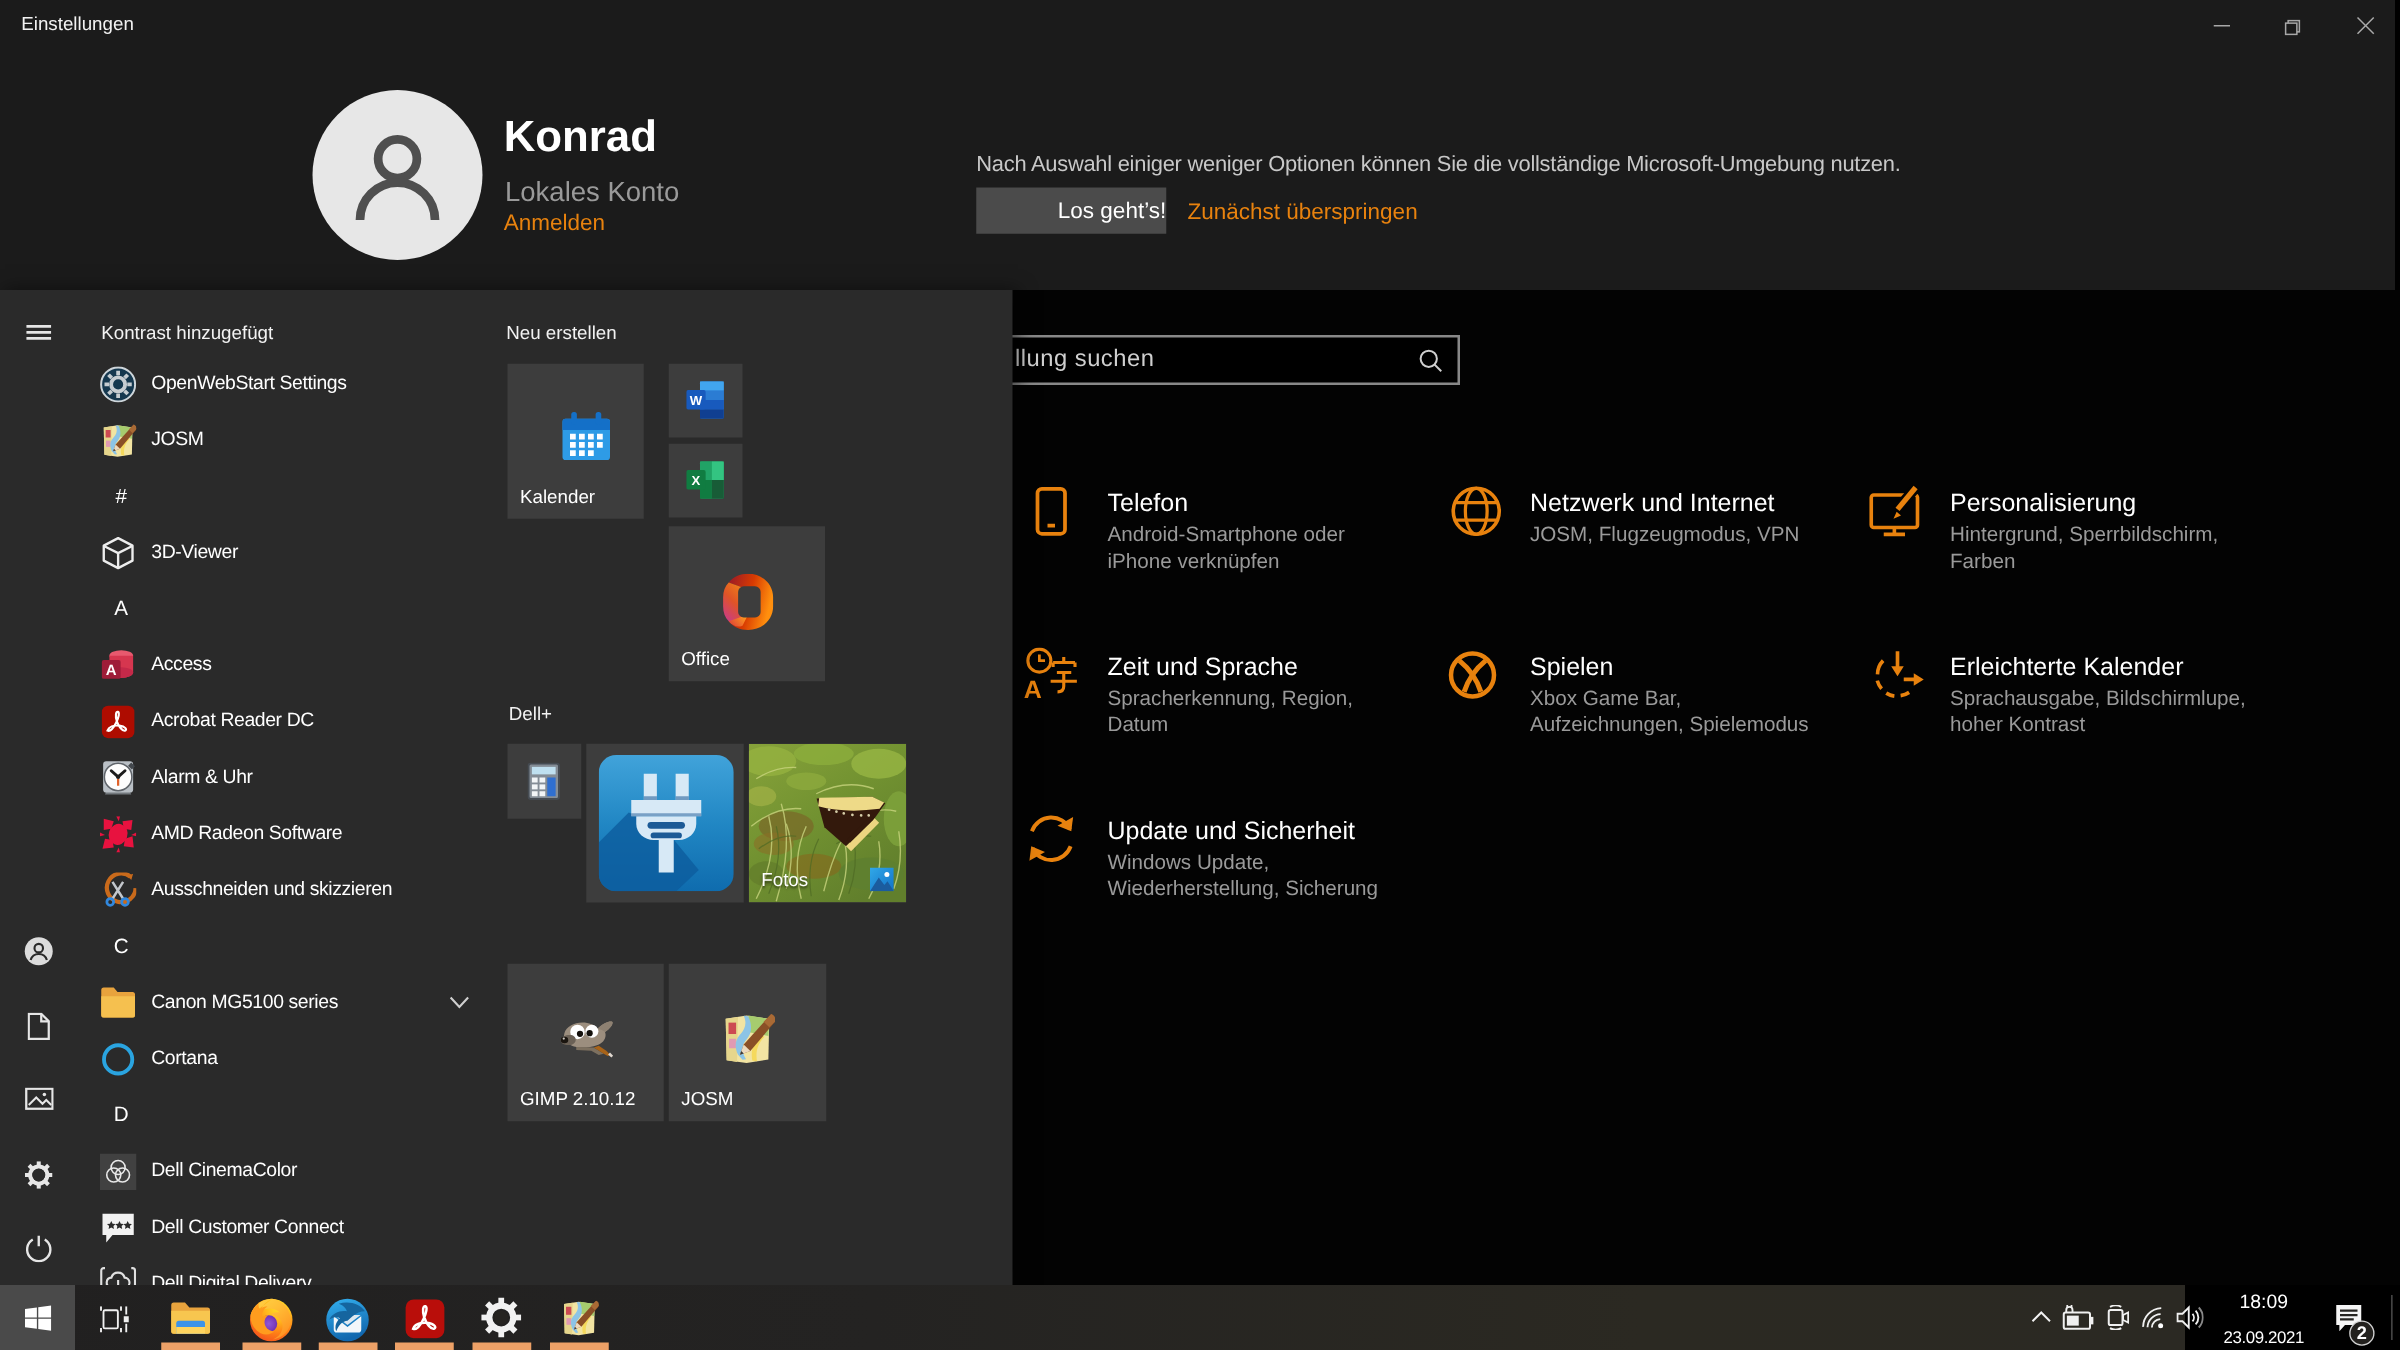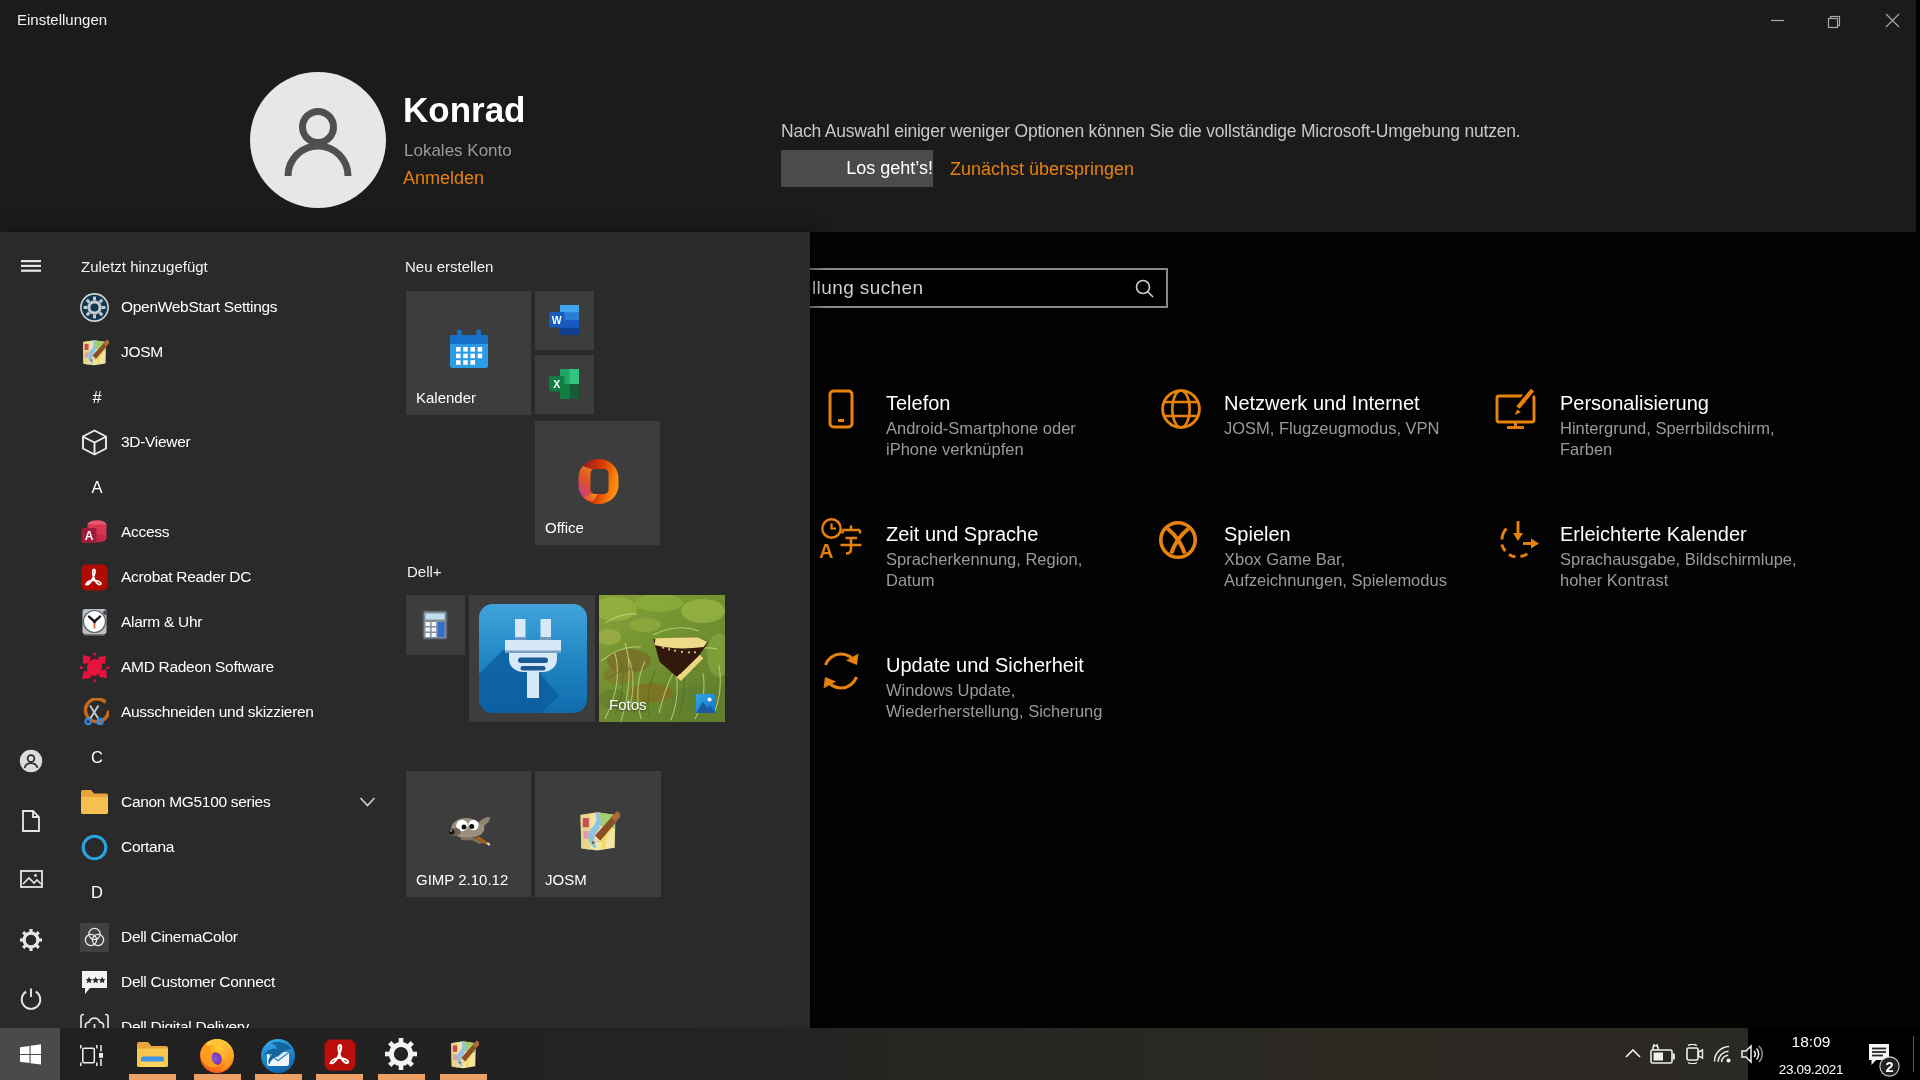--- a/index.html
+++ b/index.html
@@ -19,21 +19,21 @@
       <path d="M138 14 L151 27 M151 14 L138 27"></path>
     </g>
   </svg>
 
   <div class="abs" style="left:250px;top:72px;width:136px;height:136px;border-radius:50%;background:#e7e7e7"></div>
   <svg class="abs" style="left:250px;top:72px" width="136" height="136" viewBox="0 0 136 136">
     <circle cx="68" cy="55" r="15.5" fill="none" stroke="#4f4f4f" stroke-width="7"></circle>
     <path d="M38 104 a30 30 0 0 1 60 0" fill="none" stroke="#4f4f4f" stroke-width="7"></path>
   </svg>
   <div class="abs" style="left:403px;top:90px;font-size:35px;font-weight:bold;color:#fff">Konrad</div>
-  <div class="abs" style="left:404px;top:141px;font-size:17px;color:#9a9a9a">Lokales Konto</div>
+  <div class="abs" style="left:404px;top:141px;font-size:22px;color:#9a9a9a">Lokales Konto</div>
   <div class="abs" style="left:403px;top:168px;font-size:18px;color:#e8820e">Anmelden</div>
 
   <div class="abs" style="left:781px;top:121px;font-size:17.5px;letter-spacing:-0.2px;color:#c8c8c8">Nach Auswahl einiger weniger Optionen können Sie die vollständige Microsoft-Umgebung nutzen.</div>
   <div class="abs" style="left:781px;top:150px;width:152px;height:37px;background:#4b4b4b;color:#fff;font-size:18px;text-align:right;line-height:37px">Los geht’s!</div>
   <div class="abs" style="left:950px;top:159px;font-size:18px;color:#e8820e">Zunächst überspringen</div>
 </div>
 <div class="abs" id="sbody" style="left:0;top:232px;width:1920px;height:796px;background:#030303">
 
   <div class="abs" style="left:780px;top:36px;width:388px;height:40px;border:2px solid #888;background:#000"></div>
   <div class="abs" style="left:812px;top:45px;font-size:19px;letter-spacing:0.4px;color:#cfcfcf">llung suchen</div>
@@ -158,21 +158,21 @@
         </g>
         <circle cx="11" cy="11" r="5.2" fill="#2a2a2a"></circle>
       </g>
     </svg>
     <svg class="abs" style="left:20px;top:756px" width="22" height="22" viewBox="0 0 22 22">
       <path d="M6.2 3.6 a9.3 9.3 0 1 0 9.6 0" fill="none" stroke="#e6e6e6" stroke-width="1.9"></path>
       <line x1="11" y1="0.5" x2="11" y2="9" stroke="#e6e6e6" stroke-width="1.9"></line>
     </svg>
   </div>
 
-  <div class="abs" style="left:81px;top:26px;font-size:15px;color:#f2f2f2">Zuletzt hinzugefügt</div>
+  <div class="abs" style="left:81px;top:26px;font-size:15px;color:#f2f2f2">Kontrast hinzugefügt</div>
   <div id="applist">
   <style>
     .an{position:absolute;left:121px;font-size:15.5px;letter-spacing:-0.3px;color:#fff;white-space:nowrap}
     .ah{position:absolute;left:88px;width:18px;text-align:center;font-size:16.5px;color:#fff}
   </style>
 
   <svg class="abs" style="left:80px;top:61px" width="29" height="29" viewBox="0 0 29 29">
     <circle cx="14.5" cy="14.5" r="13.6" fill="#15384f" stroke="#cdd5da" stroke-width="1.6"></circle>
     <g fill="#c6cdd2">
       <circle cx="14.5" cy="14.5" r="5.6" fill="none" stroke="#c6cdd2" stroke-width="3.1"></circle>
@@ -314,21 +314,21 @@
   </div>
 
   <div class="abs" style="left:405px;top:26px;font-size:15px;color:#f2f2f2">Neu erstellen</div>
   <div class="abs" style="left:407px;top:331px;font-size:15px;color:#f2f2f2">Dell+</div>
   <div id="tiles">
   <style>
     .tile{position:absolute;background:#3d3d3d}
     .tl{position:absolute;left:10px;bottom:9px;font-size:15px;color:#fff}
   </style>
 
-  <div class="tile" style="left:406px;top:59px;width:125px;height:124px">
+  <div class="tile" style="left:406px;top:59px;width:109px;height:124px">
     <svg class="abs" style="left:43px;top:38px" width="40" height="42" viewBox="0 0 40 42">
       <rect x="1" y="6" width="38" height="33" rx="2.5" fill="#2e9be6"></rect>
       <path d="M1 8.5 a2.5 2.5 0 0 1 2.5-2.5 h33 a2.5 2.5 0 0 1 2.5 2.5 V15 H1 Z" fill="#1470c8"></path>
       <rect x="8" y="0.5" width="4.5" height="10" rx="2" fill="#1470c8"></rect>
       <rect x="27.5" y="0.5" width="4.5" height="10" rx="2" fill="#1470c8"></rect>
       <g fill="#fff">
         <rect x="7" y="18" width="4.6" height="4.6"></rect>
             <rect x="14.2" y="18" width="4.6" height="4.6"></rect>
             <rect x="21.4" y="18" width="4.6" height="4.6"></rect>
             <rect x="28.6" y="18" width="4.6" height="4.6"></rect>

